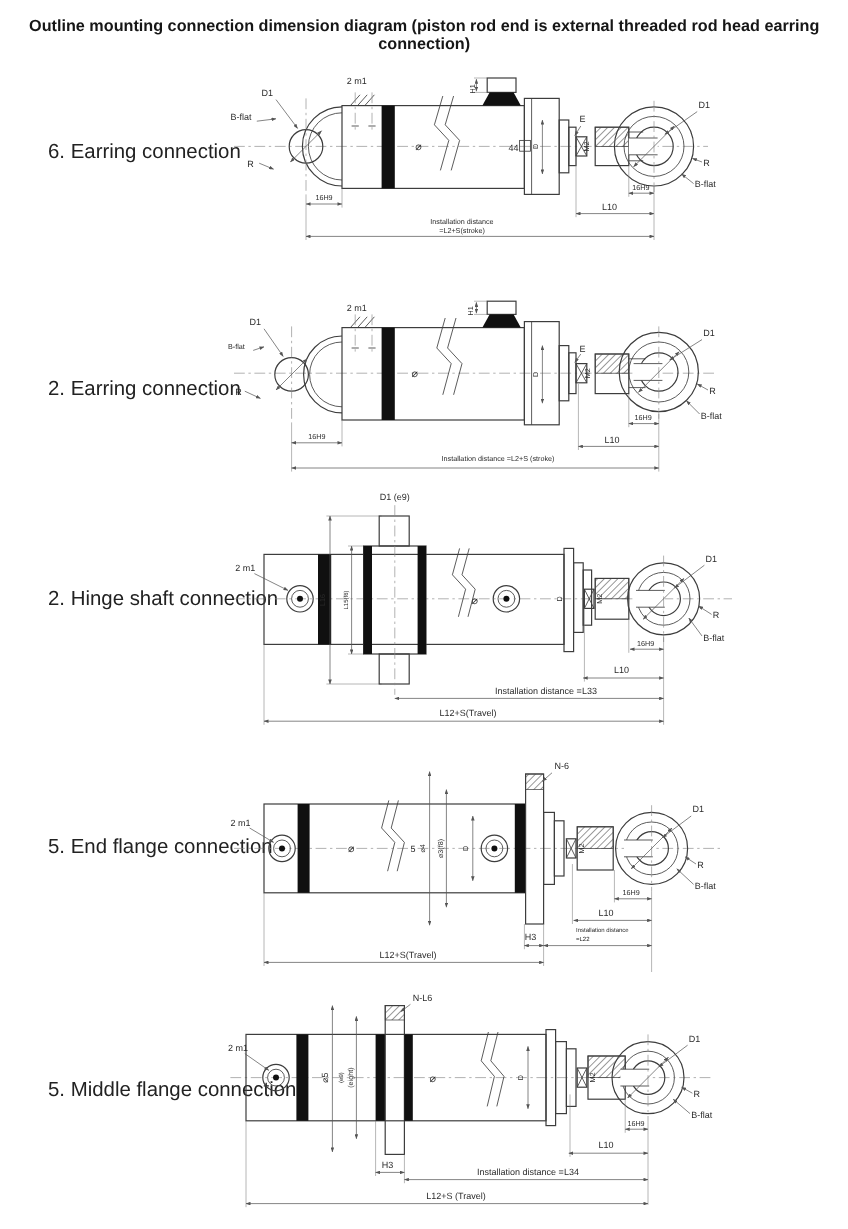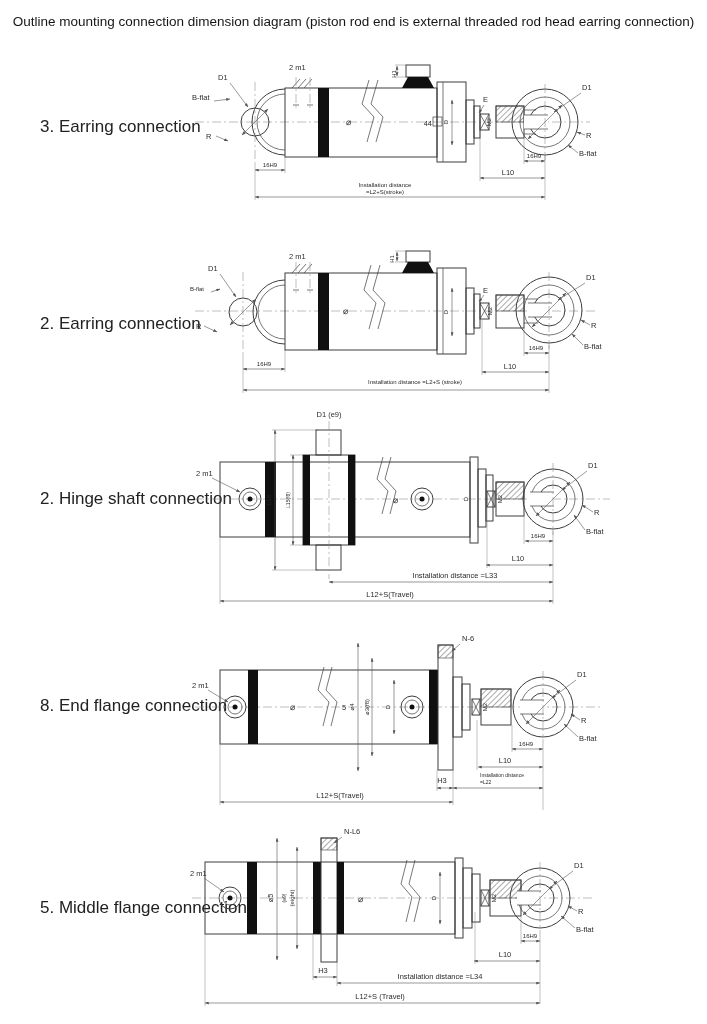--- a/index.html
+++ b/index.html
@@ -1,39 +1,39 @@
 <!DOCTYPE html>
 <html><head>
 <meta charset="utf-8">
 <style>
   html,body{margin:0;padding:0;background:#fff;}
   .page{position:relative;width:707px;height:1024px;background:#fff;overflow:hidden;font-family:"Liberation Sans",sans-serif;}
-  .title{position:absolute;top:14px;left:0;width:100%;text-align:center;font-size:13.5px;color:#161616;}
+  .title{position:absolute;top:14px;left:0;width:100%;text-align:center;font-size:13.5px;color:#161616;font-weight:bold;}
   .sec-label{position:absolute;font-size:17px;color:#222;white-space:nowrap;}
   .dsvg{position:absolute;left:190px;}
   svg text{font-family:"Liberation Sans",sans-serif;fill:#2b2b2b;}
   .t9{font-size:9px}.t7{font-size:7.5px}.t6{font-size:6px}.t5{font-size:5px}
   .ol{fill:none;stroke:#3d3d3d;stroke-width:1}
   .ol2{fill:none;stroke:#3d3d3d;stroke-width:.7}
   .fillb{fill:#101010;stroke:none}
   .cl{stroke:#8a8a8a;stroke-width:.55;stroke-dasharray:9 3 2 3;fill:none}
   .dim{stroke:#555;stroke-width:.6;fill:none}
   .ext{stroke:#777;stroke-width:.45;fill:none}
   .wh{fill:#fff;stroke:none}
 </style>
 </head>
 <body>
 
 <div class="page">
   <div class="title">Outline mounting connection dimension diagram (piston rod end is external threaded rod head earring connection)</div>
 
-  <div class="sec-label" style="left:40px;top:117px">3. Earring connection</div>
+  <div class="sec-label" style="left:40px;top:117px">6. Earring connection</div>
   <div class="sec-label" style="left:40px;top:314px">2. Earring connection</div>
   <div class="sec-label" style="left:40px;top:489px">2. Hinge shaft connection</div>
-  <div class="sec-label" style="left:40px;top:696px">8. End flange connection</div>
+  <div class="sec-label" style="left:40px;top:696px">5. End flange connection</div>
   <div class="sec-label" style="left:40px;top:898px">5. Middle flange connection</div>
 
   <svg class="dsvg" style="top:60px" width="517" height="150" viewBox="0 0 517 150">
     <defs>
       <marker id="a1" viewBox="0 0 8 6" refX="7.5" refY="3" markerWidth="7" markerHeight="5" orient="auto-start-reverse">
           <path d="M0,0L8,3L0,6Z" fill="#555"></path>
         </marker>
       <pattern id="h1" width="4" height="4" patternUnits="userSpaceOnUse" patternTransform="rotate(45)">
           <line x1="0" y1="0" x2="0" y2="4" stroke="#555" stroke-width="1"></line>
         </pattern>

